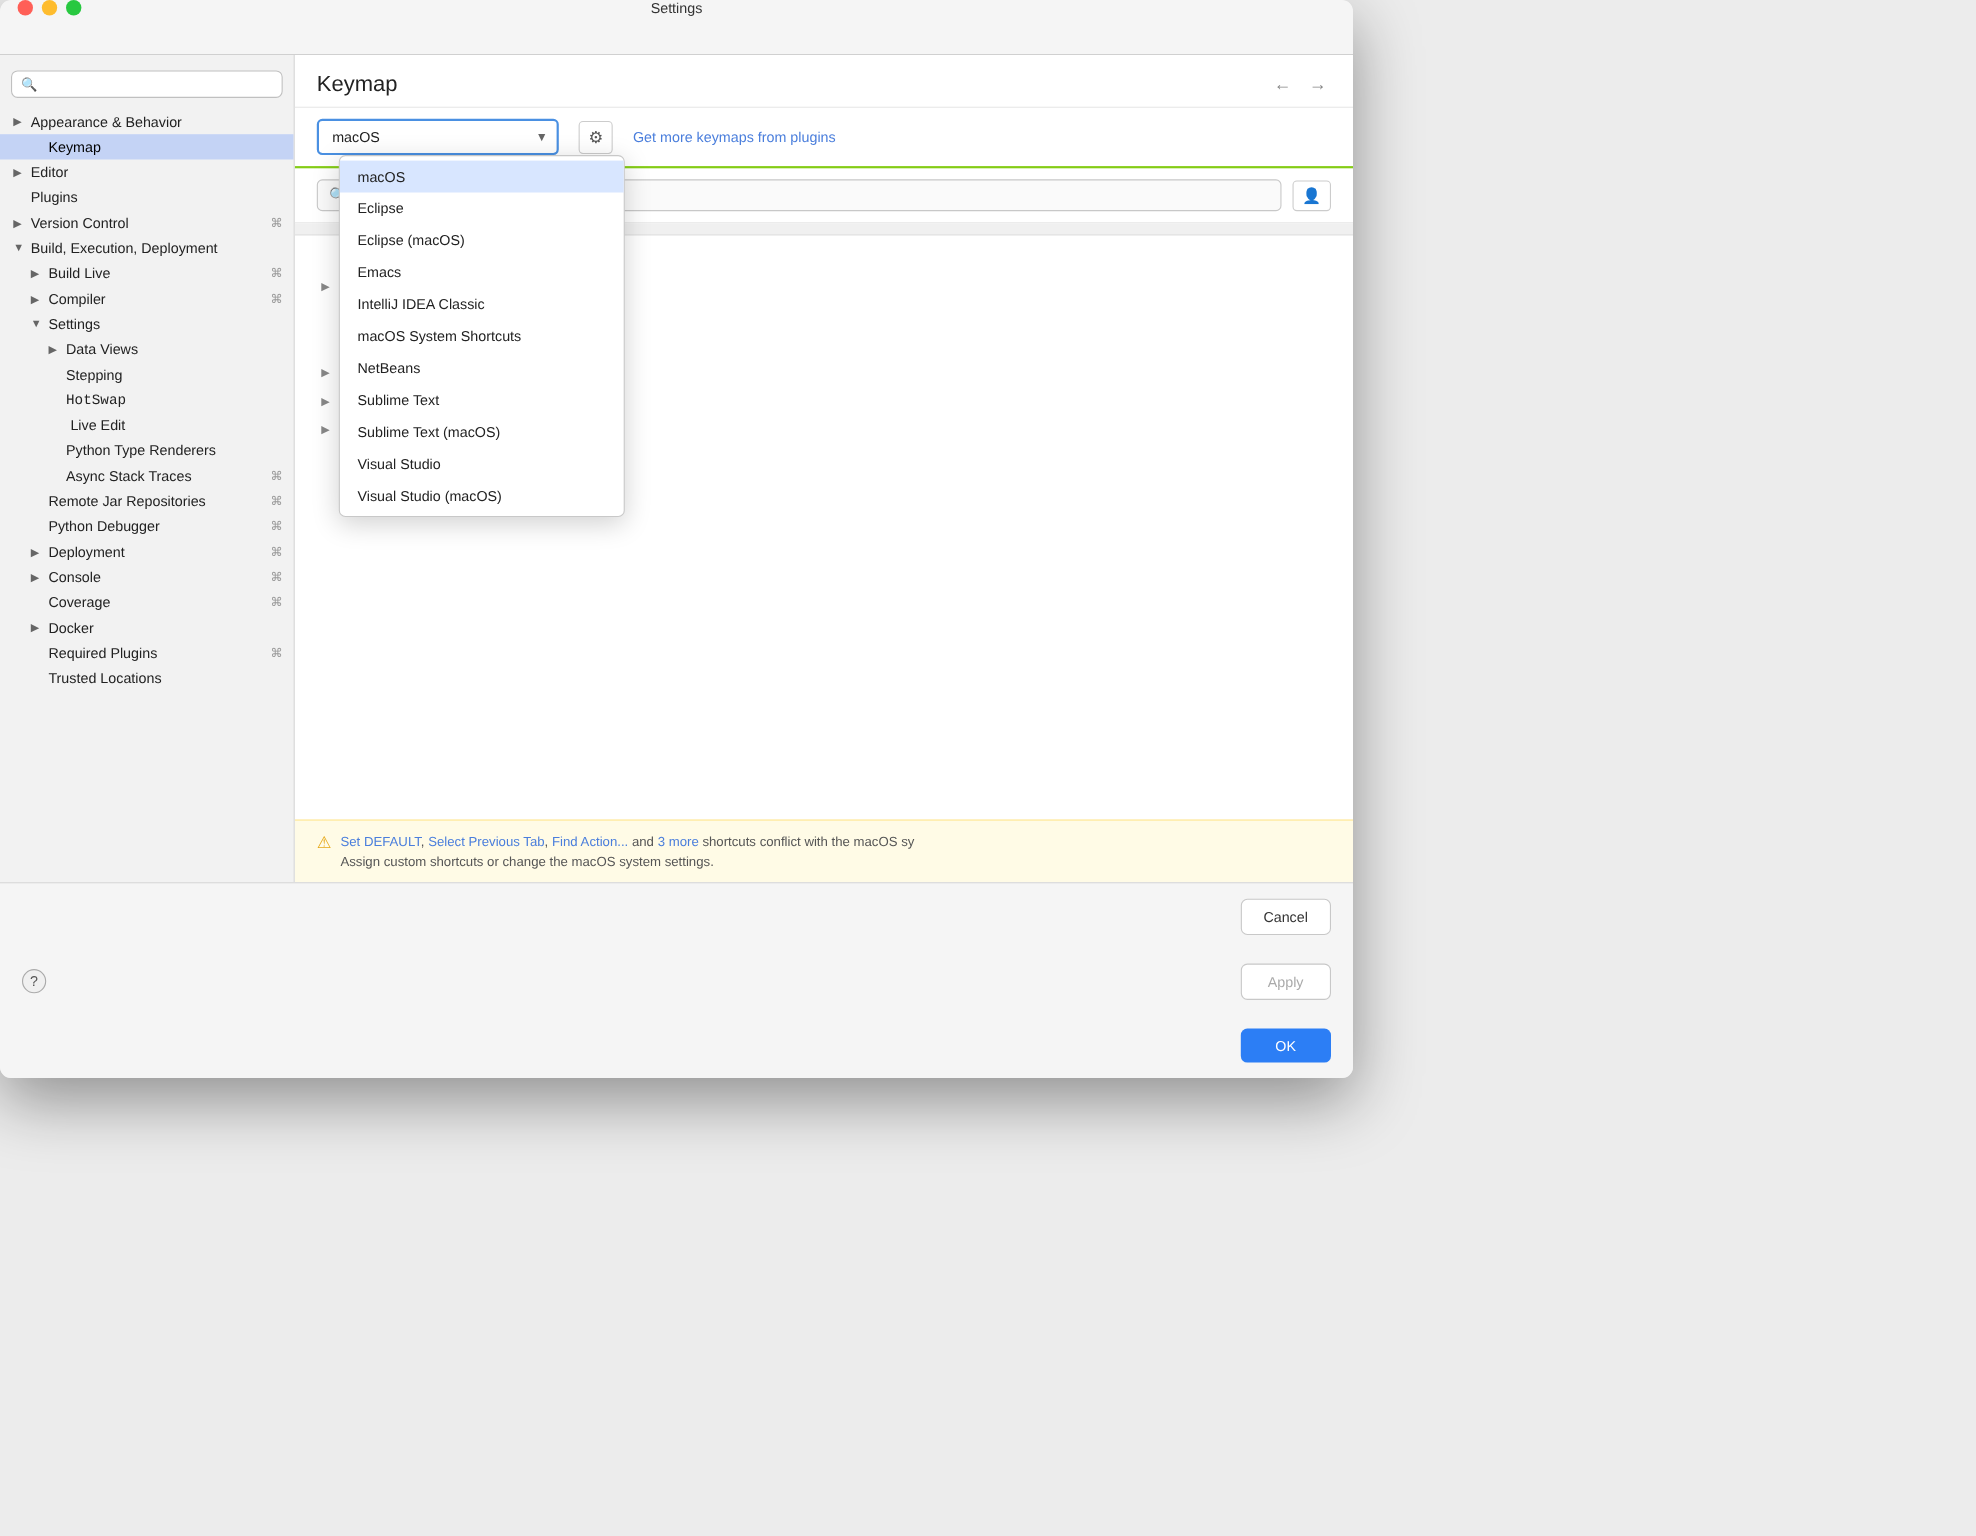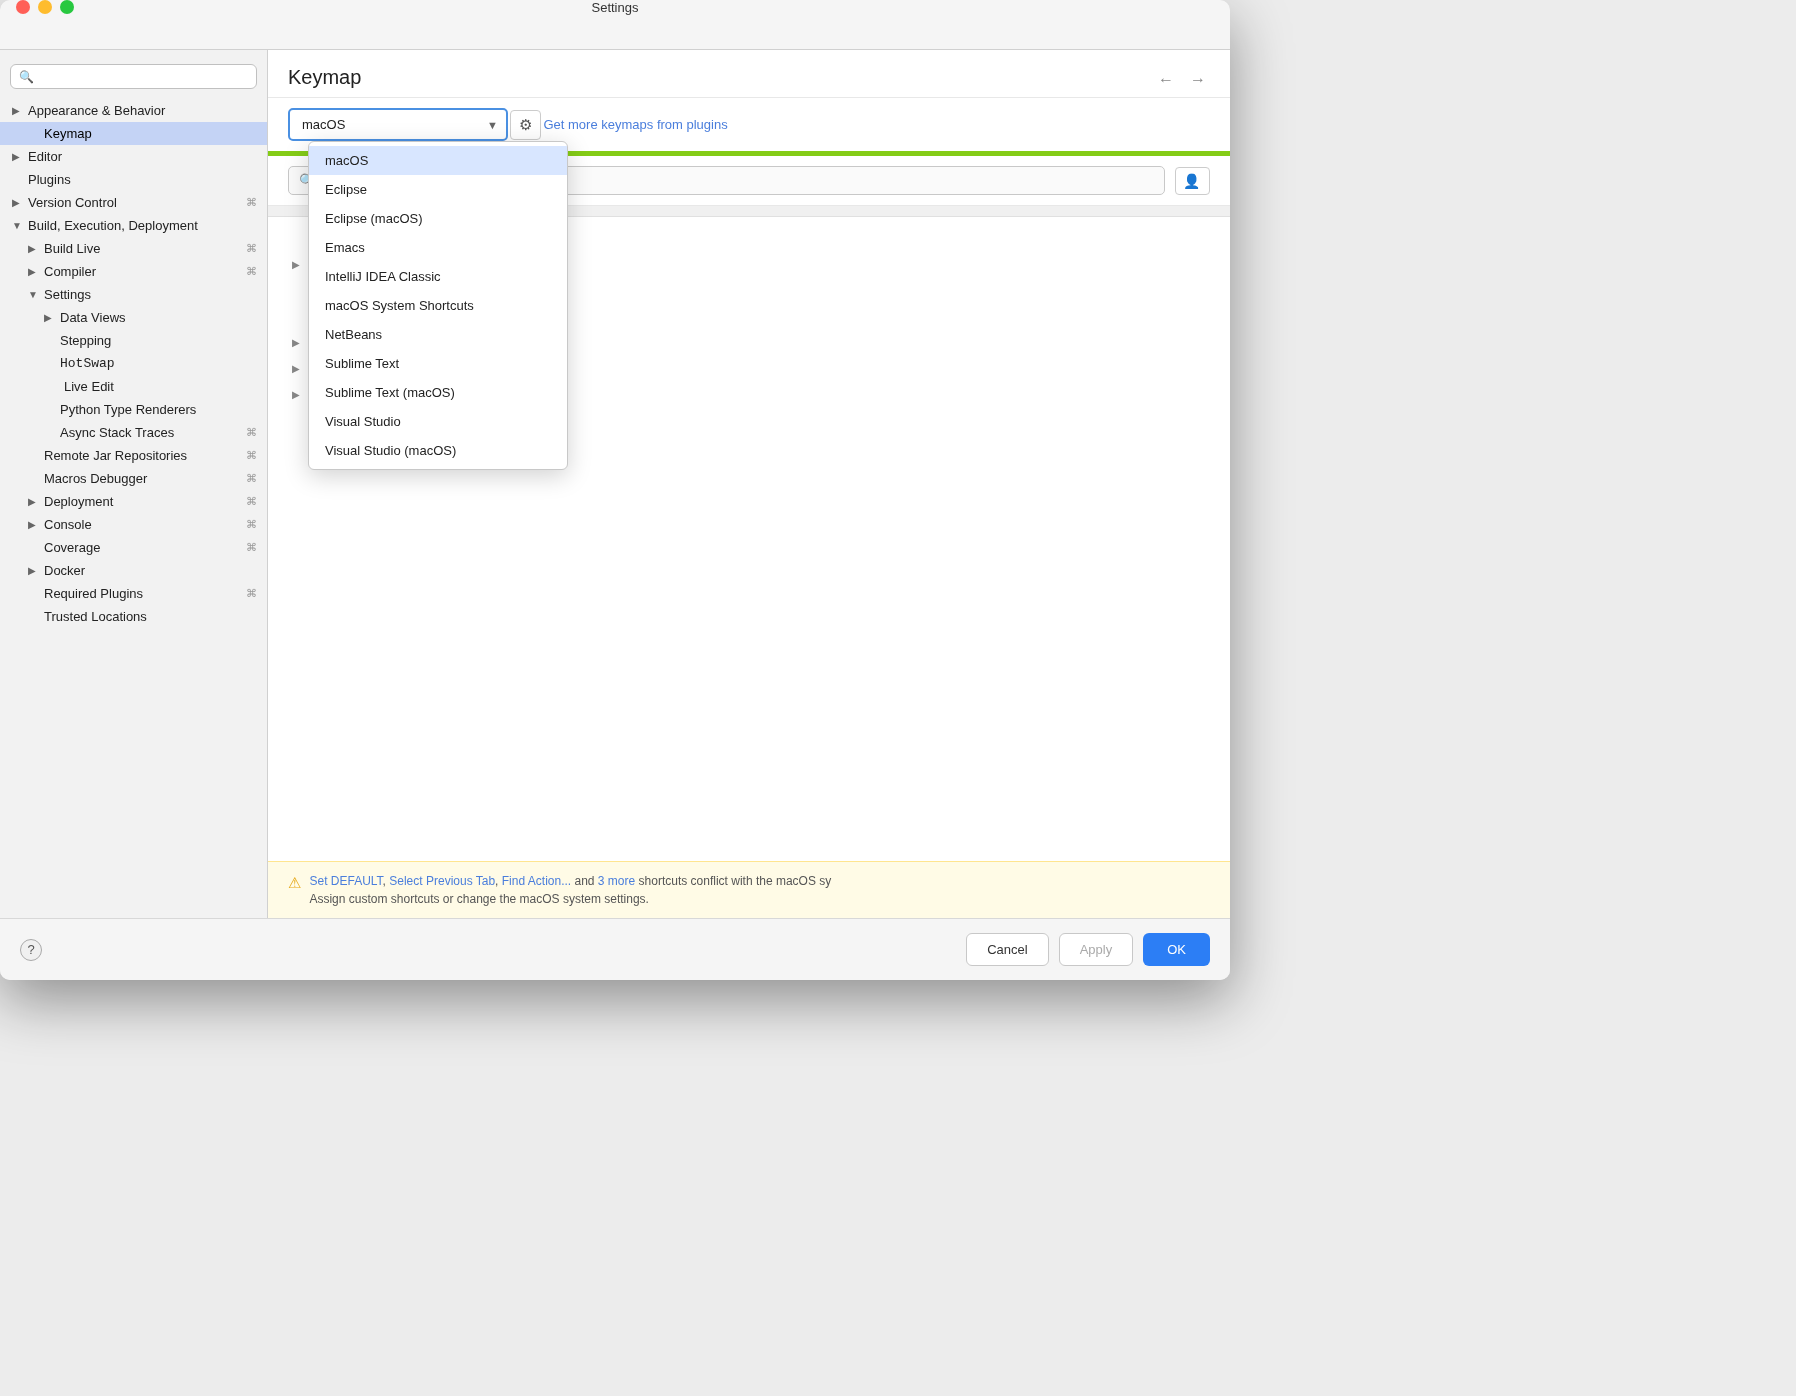--- a/index.html
+++ b/index.html
@@ -136,22 +136,22 @@
       border: none;
       font-size: 16px;
       color: #888;
       cursor: pointer;
       padding: 2px 4px;
     }
     .keymap-toolbar {
       display: flex;
       align-items: center;
       padding: 10px 20px;
-      gap: 2px;
-      border-bottom: 5px solid #84cc16;
+      gap: 18px;
+      border-bottom: 2px solid #84cc16;
       position: relative;
     }
     .keymap-select-wrapper {
       position: relative;
       display: inline-block;
     }
     .keymap-select-display {
       width: 220px;
       padding: 7px 30px 7px 12px;
       font-size: 13px;
@@ -284,21 +284,22 @@
       background: #f0f0f0;
       cursor: pointer;
       font-size: 13px;
       color: #555;
       display: flex;
       align-items: center;
       justify-content: center;
     }
     .footer-buttons {
       display: flex;
-      gap: 10px;
+      gap: 26px;
+      flex-direction: column;
     }
     .btn-cancel, .btn-apply {
       padding: 8px 20px;
       font-size: 13px;
       border-radius: 6px;
       cursor: pointer;
       border: 1px solid #c8c8c8;
       background: white;
       color: #333;
     }
@@ -407,21 +408,21 @@
           <span>Async Stack Traces</span>
           <span class="sidebar-kbd">⌘</span>
         </div>
         <div class="sidebar-item" style="padding-left: 28px;">
           <span style="width: 12px; display: inline-block;"></span>
           <span>Remote Jar Repositories</span>
           <span class="sidebar-kbd">⌘</span>
         </div>
         <div class="sidebar-item" style="padding-left: 28px;">
           <span style="width: 12px; display: inline-block;"></span>
-          <span>Macros Debugger</span>
+          <span>Python Debugger</span>
           <span class="sidebar-kbd">⌘</span>
         </div>
         <div class="sidebar-item" style="padding-left: 28px;">
           <span class="chevron">▶</span>
           <span>Deployment</span>
           <span class="sidebar-kbd">⌘</span>
         </div>
         <div class="sidebar-item" style="padding-left: 28px;">
           <span class="chevron">▶</span>
           <span>Console</span>

